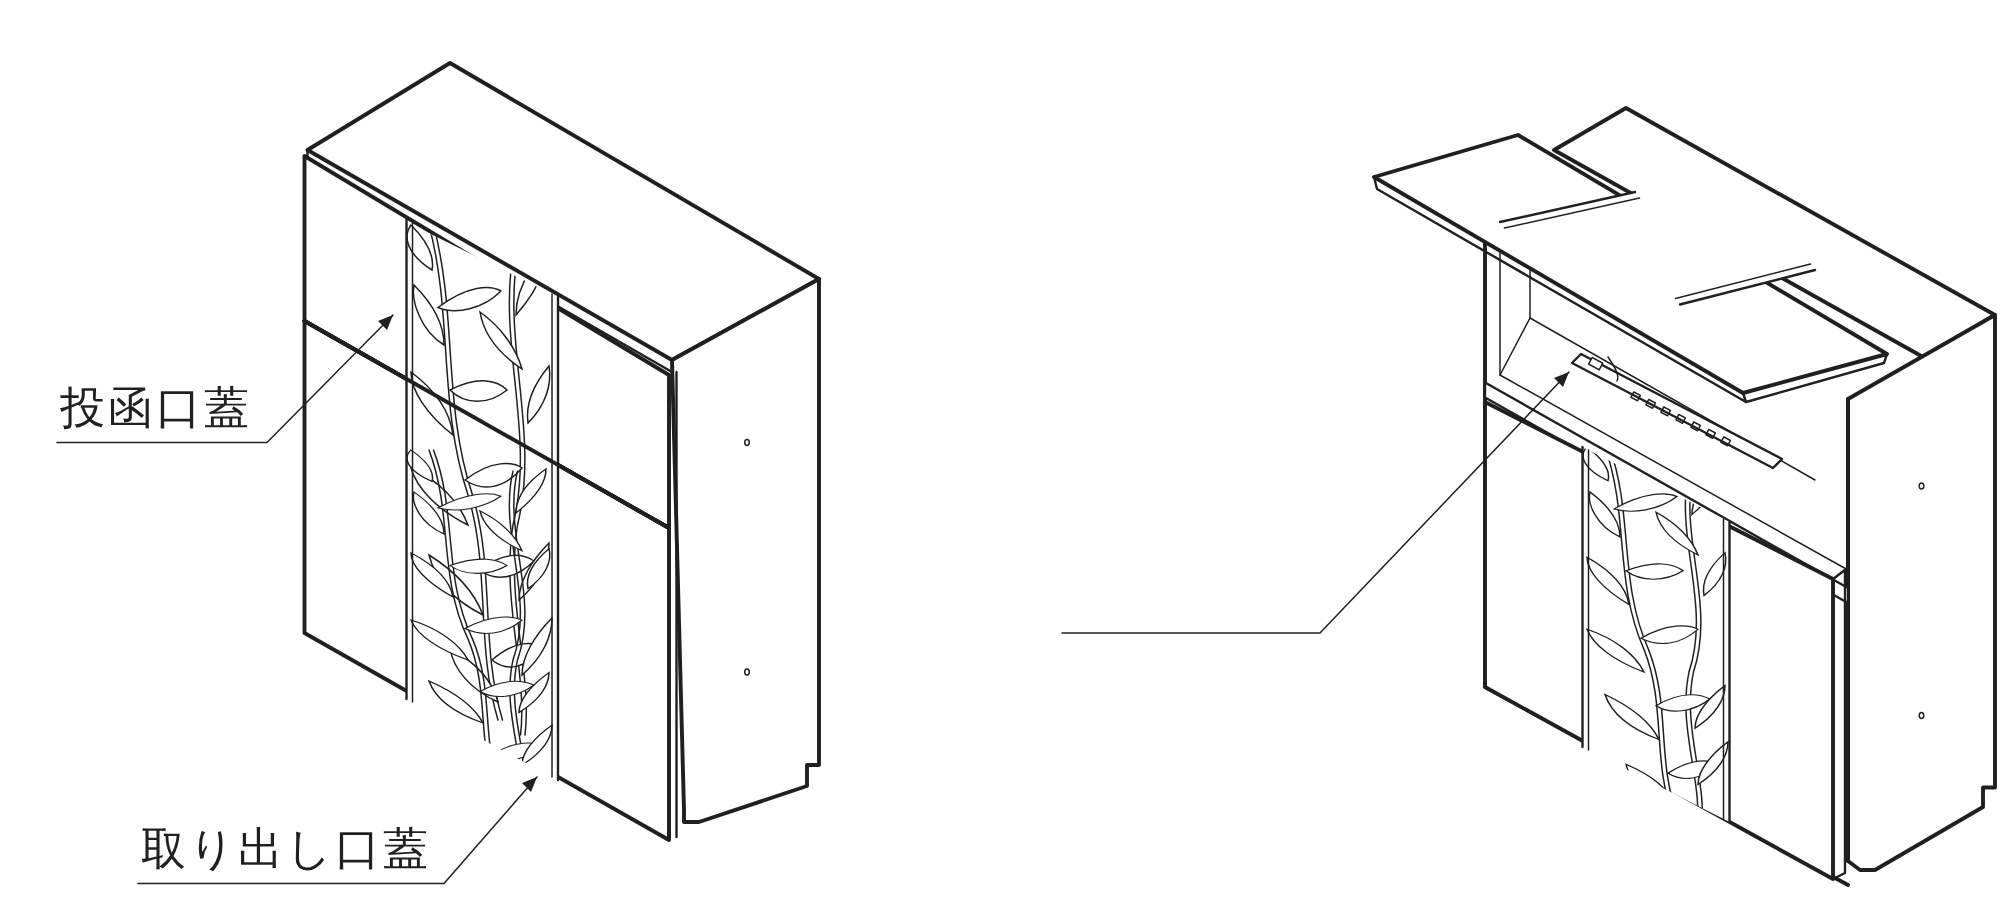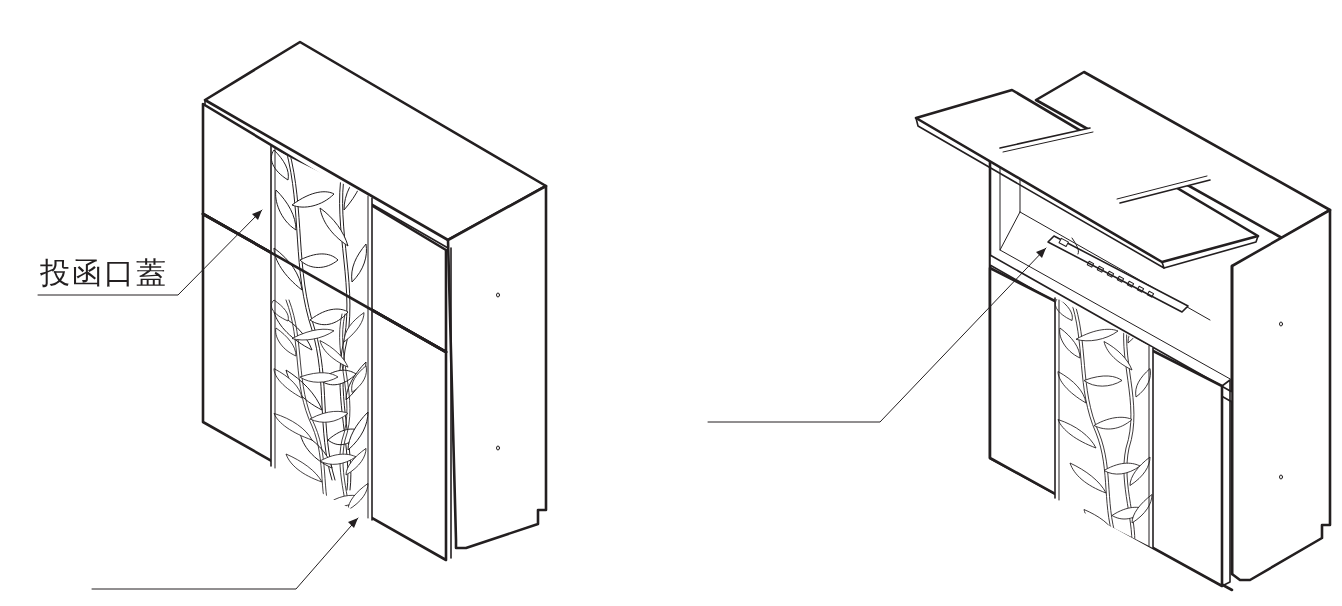--- a/index.html
+++ b/index.html
@@ -154,13 +154,14 @@
       </g>
     </g>
 
     <g>
       <polyline class="k thin" points="708,422 880,422 1046,248"></polyline>
       <polygon points="1046,248 1036,252 1042,258" fill="#231f20"></polygon>
     </g>
   </svg>
 
   <div class="label" style="left:40px; top:258px;">投函口蓋</div>
+  <div class="label" style="left:94px; top:552px;">取り出し口蓋</div>
 </div>
 
 </body></html>

